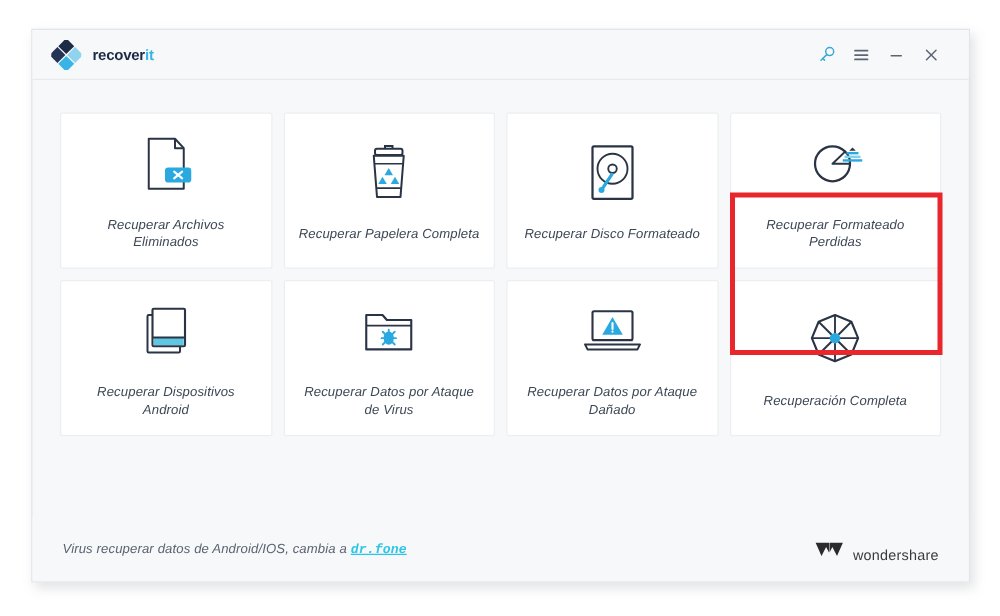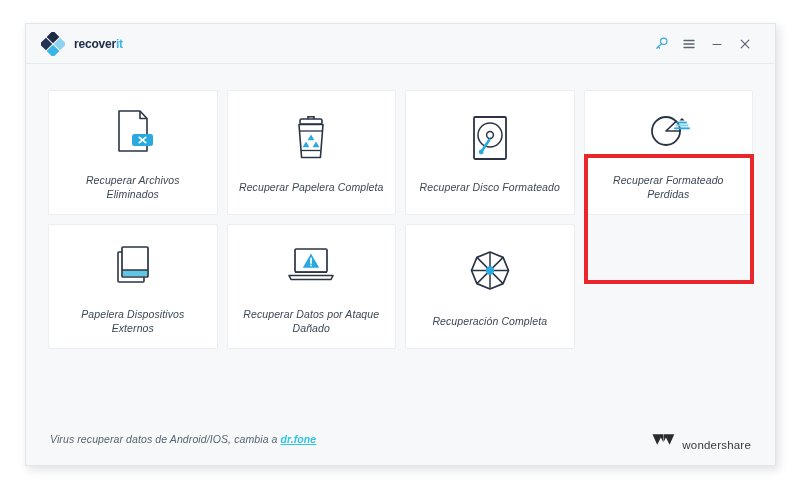--- a/index.html
+++ b/index.html
@@ -140,20 +140,21 @@
     color: #5a6370;
     letter-spacing: 0.1px;
   }
 
   #dr-fone-link {
     color: #2ec5e6;
     font-weight: bold;
     font-style: italic;
     text-decoration: underline;
     cursor: pointer;
+    font-family: Liberation Mono, monospace;
   }
 
   .footer-spacer { flex: 1 1 auto; }
 
   #wondershare-brand {
     display: flex;
     align-items: center;
     gap: 7px;
   }
   #wondershare-brand svg { display: block; }
@@ -285,23 +286,42 @@
 
       <div class="card">
         <div class="card-icon">
           <svg width="44" height="46" viewBox="0 0 44 46">
             <rect x="7" y="10" width="26" height="30" rx="1" fill="#ffffff" stroke="#2b3445" stroke-width="1.6"></rect>
             <rect x="11" y="5" width="26" height="30" rx="1" fill="#ffffff" stroke="#2b3445" stroke-width="1.7"></rect>
             <rect x="12" y="28" width="24" height="6" fill="#5ec7e3"></rect>
             <line x1="11" y1="28" x2="37" y2="28" stroke="#2b3445" stroke-width="1.5"></line>
           </svg>
         </div>
-        <div class="card-label">Papelera Dispositivos Externos</div>
-      </div>
-
+        <div class="card-label">Recuperar Dispositivos Android</div>
+      </div>
+
+      <div class="card">
+        <div class="card-icon">
+          <svg width="46" height="44" viewBox="0 0 46 44">
+            <path d="M5 9 H18 L21.5 13 H41 V36.5 H5 Z" fill="#ffffff" stroke="#2b3445" stroke-width="1.7" stroke-linejoin="round"></path>
+            <line x1="5" y1="17.5" x2="41" y2="17.5" stroke="#2b3445" stroke-width="1.5"></line>
+            <g fill="#2aa9e0" stroke="#2aa9e0" stroke-width="1.5" stroke-linecap="round">
+              <ellipse cx="23" cy="27.5" rx="3.3" ry="4.6"></ellipse>
+              <line x1="23" y1="20.8" x2="23" y2="23.6"></line>
+              <line x1="18.2" y1="22.4" x2="20.4" y2="24.6"></line>
+              <line x1="27.8" y1="22.4" x2="25.6" y2="24.6"></line>
+              <line x1="17.2" y1="27.5" x2="19.6" y2="27.5"></line>
+              <line x1="28.8" y1="27.5" x2="26.4" y2="27.5"></line>
+              <line x1="18.2" y1="32.6" x2="20.4" y2="30.4"></line>
+              <line x1="27.8" y1="32.6" x2="25.6" y2="30.4"></line>
+            </g>
+          </svg>
+        </div>
+        <div class="card-label">Recuperar Datos por Ataque de Virus</div>
+      </div>
 
       <div class="card">
         <div class="card-icon">
           <svg width="52" height="42" viewBox="0 0 52 42">
             <rect x="10" y="5" width="32" height="23" rx="1.2" fill="#ffffff" stroke="#2b3445" stroke-width="1.7"></rect>
             <path d="M4 31.5 H48 L46 35.5 H6 Z" fill="#ffffff" stroke="#2b3445" stroke-width="1.6" stroke-linejoin="round"></path>
             <line x1="10" y1="28.2" x2="42" y2="28.2" stroke="#2b3445" stroke-width="1.5"></line>
             <path d="M26 9.5 L34.2 23.8 H17.8 Z" fill="#2aa9e0"></path>
             <g stroke="#ffffff" stroke-width="1.7" stroke-linecap="round">
               <line x1="26" y1="14.4" x2="26" y2="19.1"></line>

